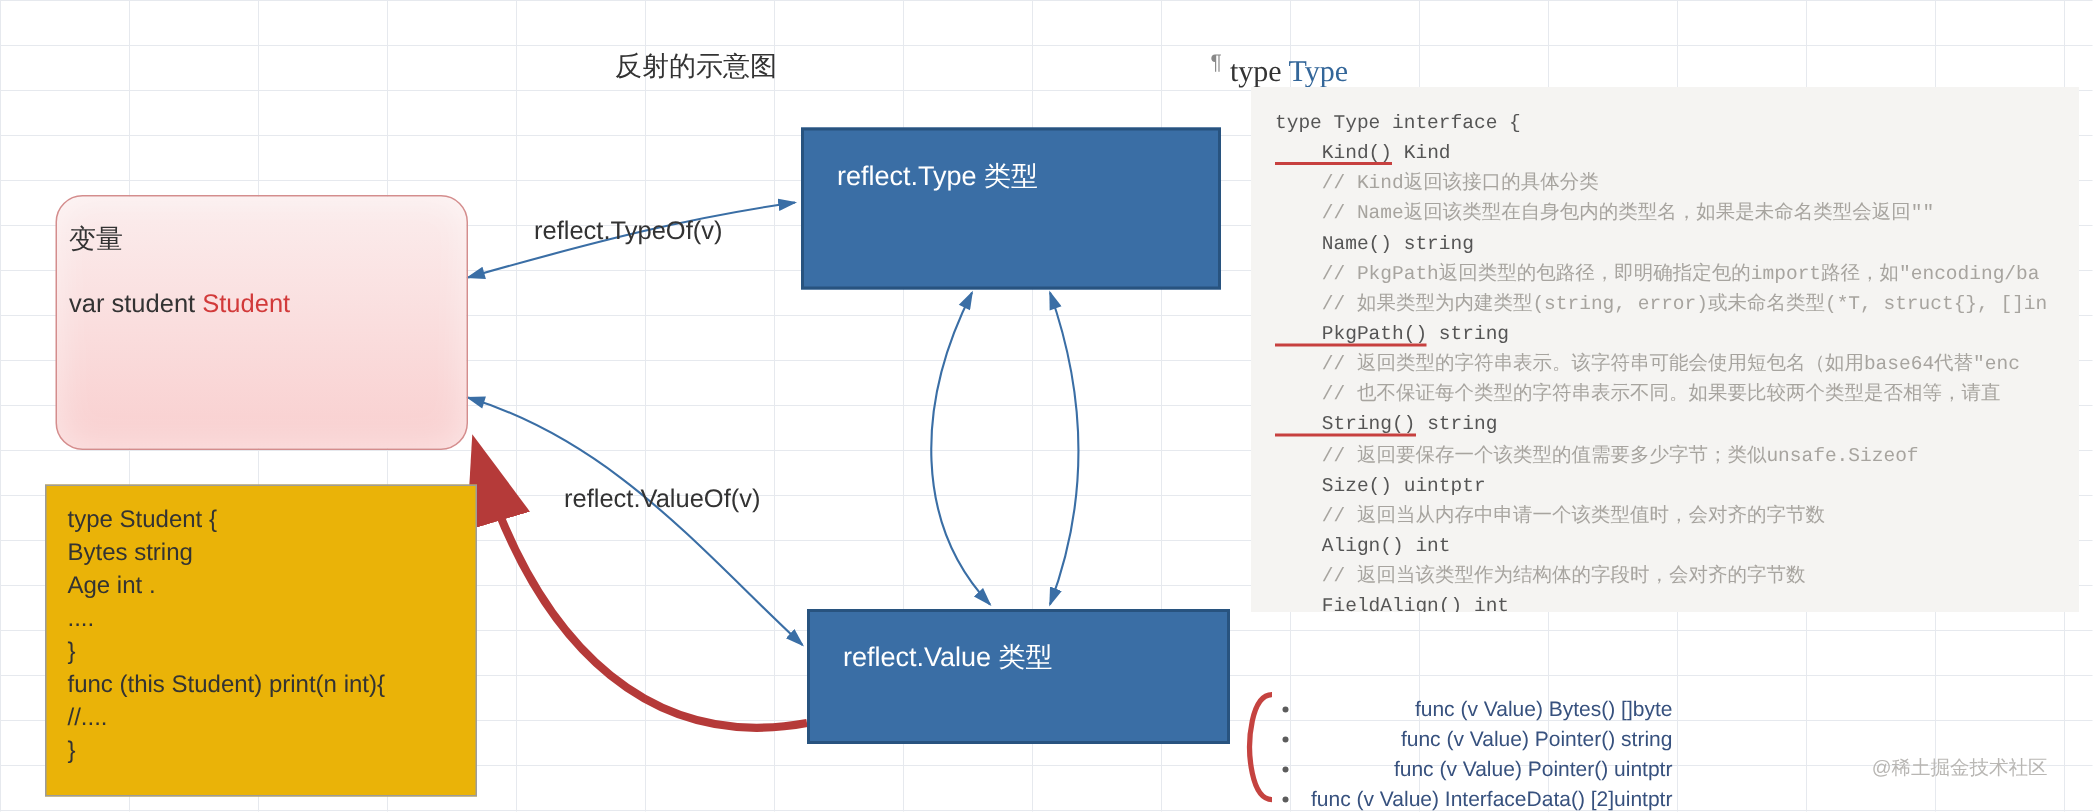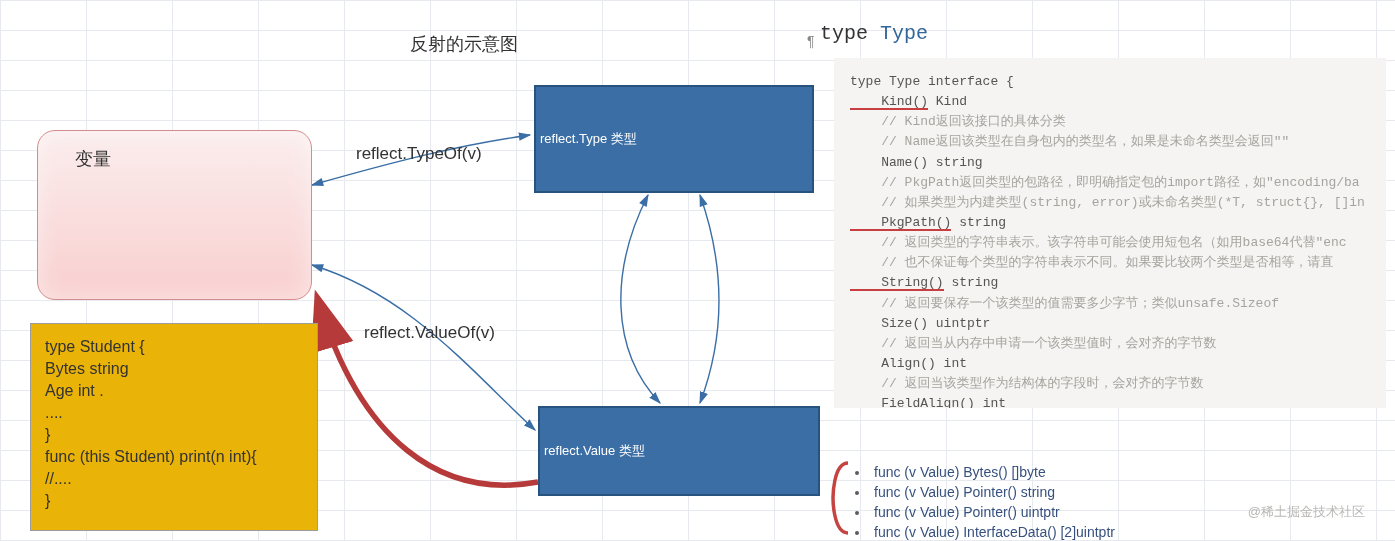--- a/index.html
+++ b/index.html
@@ -25,21 +25,21 @@
     }
     .var-box {
       position: absolute;
       left: 37px;
       top: 130px;
       width: 275px;
       height: 170px;
       background: linear-gradient(180deg, #fbeded 0%, #f9cfcf 100%);
       border: 1px solid #d48d8d;
       border-radius: 18px;
-      padding: 16px 37px;
+      padding: 16px 8px;
       box-shadow: inset 0 0 24px rgba(255,255,255,0.5);
     }
     .var-title { font-size: 18px; color: #333; margin-bottom: 22px; }
     .var-line { font-size: 17px; color: #333; margin-bottom: 6px; }
     .var-line .kw { color: #d23a3a; }
     .struct-box {
       position: absolute;
       left: 30px;
       top: 323px;
       width: 288px;
@@ -50,55 +50,55 @@
       font-size: 16px;
       color: #333;
       line-height: 22px;
     }
     .blue-box {
       position: absolute;
       background: #3a6ea5;
       border: 2px solid #28537f;
       color: #fff;
       display: flex;
-      align-items: center;
+      align-items: flex-start;
       justify-content: flex-start;
-      padding: 18px 4px;
-      font-size: 13px;
+      padding: 18px 22px;
+      font-size: 18px;
     }
     .blue-type { left: 534px; top: 85px; width: 280px; height: 108px; }
     .blue-value { left: 538px; top: 406px; width: 282px; height: 90px; }
     .label {
       position: absolute;
       font-size: 17px;
       color: #333;
     }
     .label-typeof { left: 356px; top: 144px; }
-    .label-valueof { left: 364px; top: 323px; }
+    .label-valueof { left: 376px; top: 323px; }
     .doc-panel {
       position: absolute;
       left: 834px;
       top: 58px;
       width: 552px;
       height: 350px;
       background: #f5f4f2;
       padding: 14px 16px;
       font-size: 13px;
       font-family: "SFMono-Regular", Consolas, "Courier New", monospace;
       color: #555;
       line-height: 1.55;
       overflow: hidden;
     }
     .doc-title {
       position: absolute;
       left: 820px;
-      top: 22px;
+      top: 37px;
       font-size: 20px;
       color: #333;
-      font-family: Liberation Mono, monospace;
+      font-family: Liberation Serif, serif;
     }
     .doc-title .kw-type { color: #333; }
     .doc-title .tname { color: #336699; }
     .doc-line { white-space: pre; }
     .red-under {
       border-bottom: 2px solid #c7403f;
       padding-bottom: 0px;
       display: inline-block;
       line-height: 12px;
     }
@@ -113,21 +113,21 @@
     .value-funcs {
       position: absolute;
       left: 850px;
       top: 462px;
       font-size: 14px;
       color: #37517e;
       font-family: Arial, sans-serif;
       line-height: 20px;
     }
     .value-funcs li { margin: 0; padding: 0 0 0 4px; }
-    .value-funcs ul { margin: 0; padding: 0 0 0 20px; list-style-type: disc; color: #5c5c5c; }
+    .value-funcs ul { margin: 0; padding: 0 0 0 20px; list-style-type: disc; color: #5c5c5c; text-align: right; }
     .value-funcs .f { color: #37517e; }
     .watermark {
       position: absolute;
       right: 30px;
       bottom: 20px;
       font-size: 13px;
       color: #b9b7b4;
       font-family: Arial, sans-serif;
       text-align: center;
     }
@@ -168,20 +168,23 @@
   <path d="M648,195 C610,270 610,350 660,403" fill="none" stroke="#3a6ea5" stroke-width="1.4" marker-end="url(#arrow-blue)" marker-start="url(#arrow-blue-start)"></path>
   <path d="M700,195 C730,280 720,350 700,403" fill="none" stroke="#3a6ea5" stroke-width="1.4" marker-end="url(#arrow-blue)" marker-start="url(#arrow-blue-start)"></path>
 
   <path d="M538,482 C440,500 360,440 318,300" fill="none" stroke="#b53a39" stroke-width="5.5" marker-end="url(#arrow-red)"></path>
 </svg>
 
 <div class="title">反射的示意图</div>
 
 <div class="var-box">
   <div class="var-title">变量</div>
+  <div class="var-line">
+    <span>var student </span><span class="kw">Student</span>
+  </div>
 </div>
 
 <div class="struct-box">
   <div>type  Student {</div>
   <div>Bytes string</div>
   <div>Age int .</div>
   <div>....</div>
   <div>}</div>
   <div>func  (this Student)    print(n int){</div>
   <div>//....</div>

